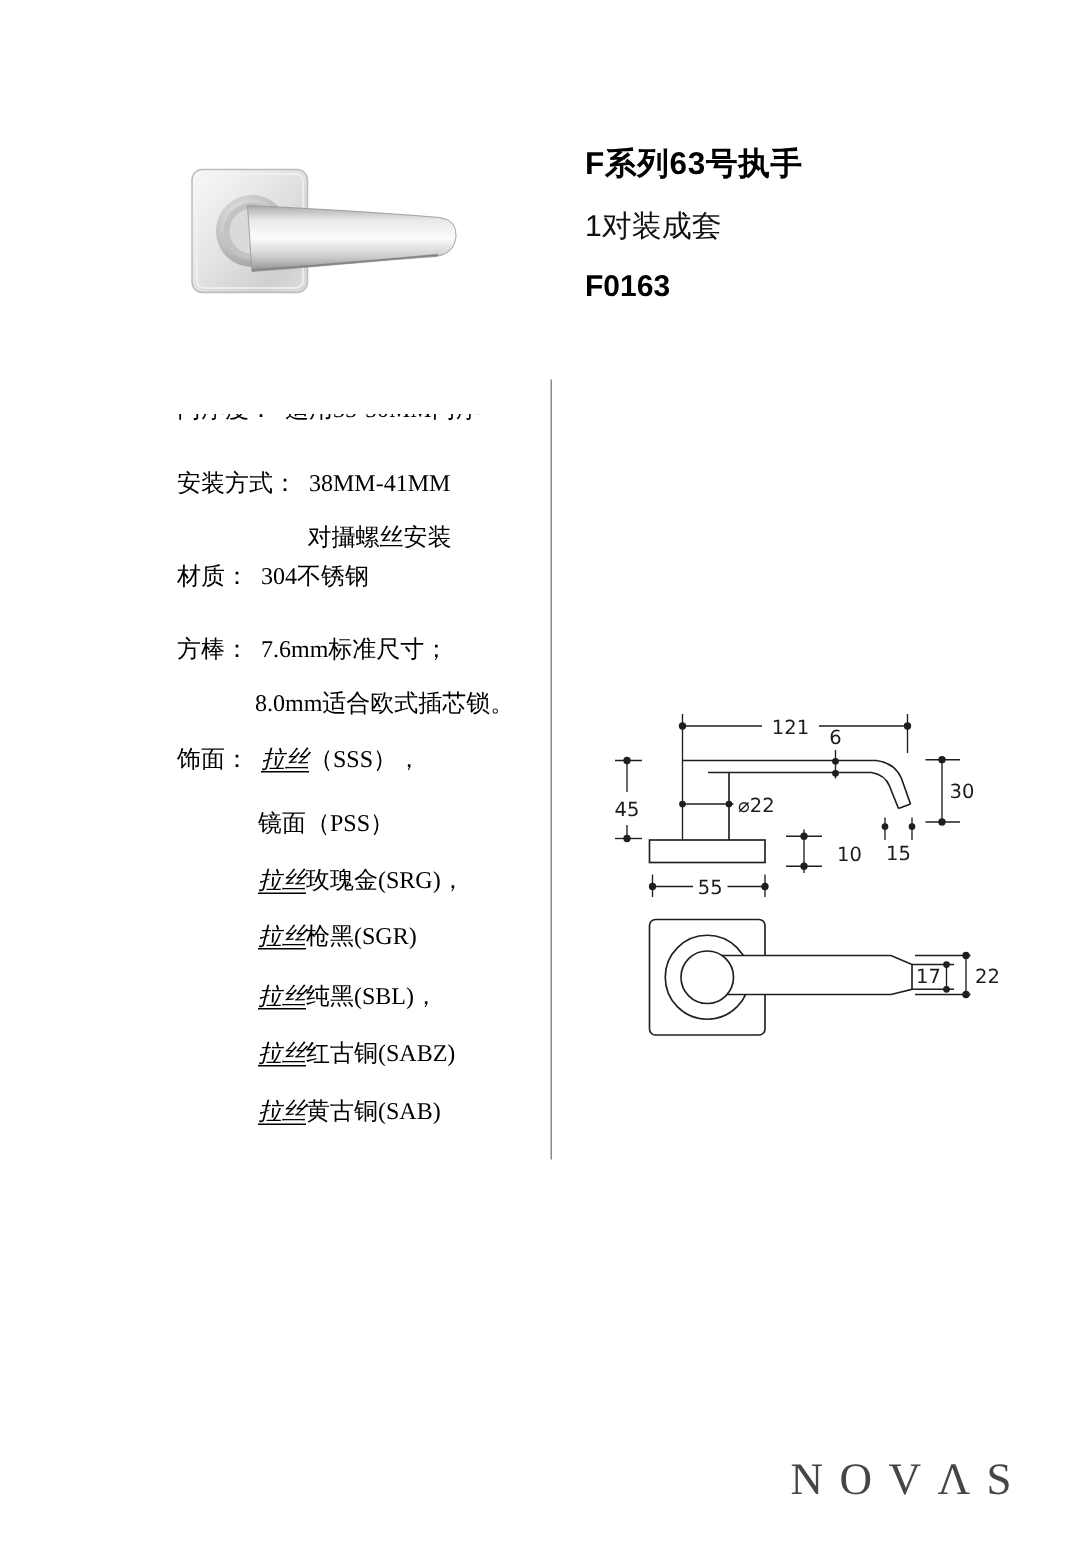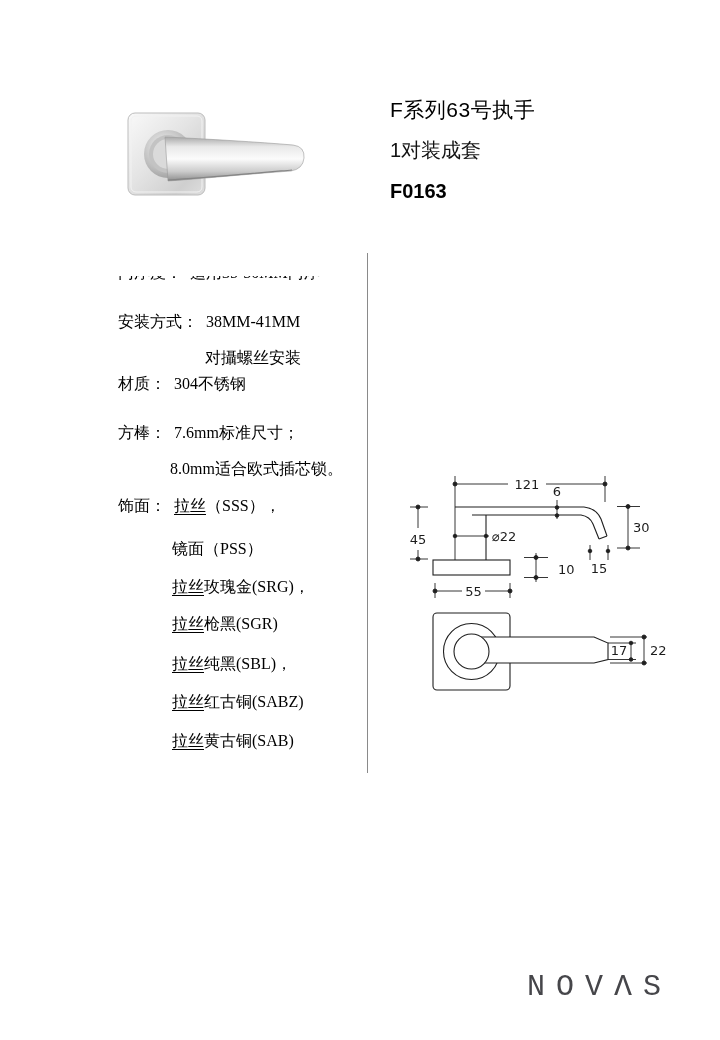--- a/index.html
+++ b/index.html
@@ -4,53 +4,53 @@
 <style>
   html,body{margin:0;padding:0;background:#fff;}
   .page{position:relative;width:720px;height:1040px;background:#ffffff;overflow:hidden;
         font-family:"Liberation Serif","DejaVu Serif",serif;color:#000;}
 
   
   .photo{position:absolute;left:108px;top:88px;width:235px;height:150px;}
 
   
   .title-block{position:absolute;left:390px;top:98px;font-family:"Liberation Sans","DejaVu Sans",sans-serif;}
-  .title-block h1{margin:0;font-size:21px;line-height:24px;font-weight:normal;letter-spacing:0.5px;}
+  .title-block h1{margin:0;font-size:21px;line-height:24px;font-weight:bold;letter-spacing:0.5px;}
   .title-block .subtitle{margin:15px 0 0 0;font-size:20px;font-weight:normal;color:#111;}
   .title-block .model{margin:16px 0 0 0;font-size:20px;font-weight:bold;}
 
   
   .divider{position:absolute;left:367px;top:253px;width:1px;height:520px;background:#8a8a8a;}
 
   
   .specs{position:absolute;left:118px;top:252px;width:260px;font-size:16px;}
   .spec-clip{position:absolute;left:0;top:24px;width:260px;height:10px;overflow:hidden;}
   .spec-clip .inner{position:absolute;left:0;bottom:2px;white-space:nowrap;}
   .spec-row{position:absolute;left:0;white-space:nowrap;}
   .lbl{font-weight:normal;margin-right:8px;}
-  .pre{text-decoration:underline;text-underline-offset:3px;}
+  .pre{text-decoration:underline;text-underline-offset:3px;font-style:italic;}
   .row-install{top:60px}
   .row-install2{top:96px;padding-left:87px}
   .row-material{top:122px}
   .row-spindle{top:171px}
   .row-spindle2{top:207px;padding-left:52px}
   .row-finish{top:244px}
   .row-finish2{top:287px;padding-left:54px}
   .row-finish3{top:325px;padding-left:54px}
   .row-finish4{top:362px;padding-left:54px}
   .row-finish5{top:402px;padding-left:54px}
   .row-finish6{top:440px;padding-left:54px}
   .row-finish7{top:479px;padding-left:54px}
 
   
   .drawing{position:absolute;left:398px;top:462px;width:290px;height:245px;}
   .drawing text{font-family:"DejaVu Sans","Liberation Sans",sans-serif;font-size:13px;fill:#1c1c1c;}
 
   
-  .logo{position:absolute;left:527px;top:970px;font-family:Liberation Mono, monospace;
+  .logo{position:absolute;left:527px;top:970px;font-family:Liberation Serif, serif;
         font-size:30px;font-weight:100;letter-spacing:11px;color:#46464a;white-space:nowrap;}
 </style>
 </head>
 <body>
 
 <div class="page">
 
   <svg class="photo" viewBox="0 0 235 150">
     <defs>
       <linearGradient id="gSq" x1="0" y1="0" x2="1" y2="1">

